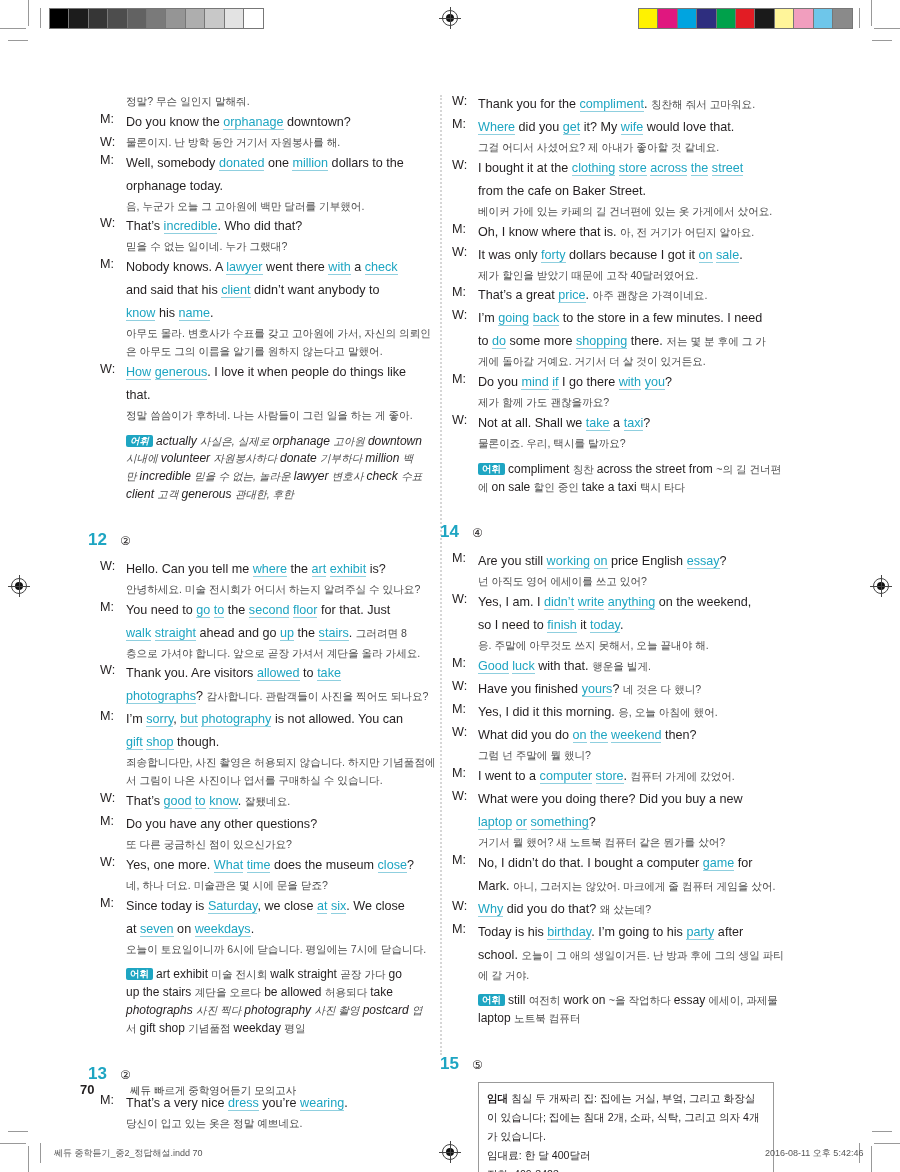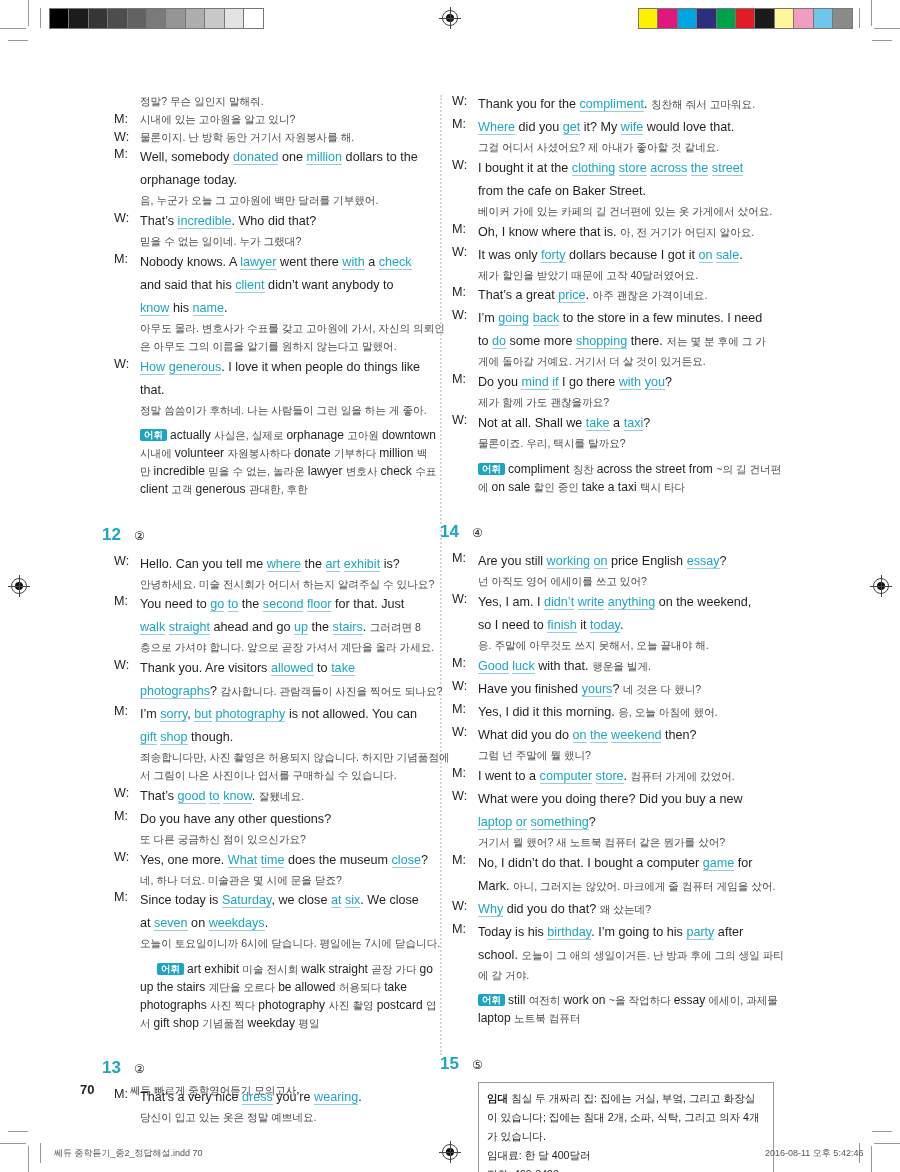--- a/index.html
+++ b/index.html
@@ -14,21 +14,21 @@
 
   .crop { position: absolute; background: #999; }
   .reg { position: absolute; width: 16px; height: 16px; border-radius: 50%; border: 1px solid #444; }
   .reg::before { content: ""; position: absolute; left: 3px; top: 3px; width: 8px; height: 8px; border-radius: 50%; background: #111; }
   .reg::after { content: ""; position: absolute; left: -4px; top: 7px; width: 22px; height: 1px; background: #444; }
   .reg .v { position: absolute; left: 7px; top: -4px; width: 1px; height: 22px; background: #444; }
 
   .divider { position: absolute; left: 440px; top: 95px; width: 0; height: 960px; border-left: 2px dotted #d6d6d6; }
 
   .col { position: absolute; }
-  #left-col { left: 114px; top: 93px; width: 330px; }
+  #left-col { left: 100px; top: 93px; width: 330px; }
   #right-col { left: 452px; top: 93px; width: 340px; }
 
   .line { font-size: 12.6px; line-height: 23px; white-space: nowrap; }
   .ko { font-size: 10.6px; color: #4a4a4a; }
   .turn { display: flex; }
   .spk { width: 26px; flex: none; font-size: 12.6px; line-height: 17.8px; }
   .turn-body { flex: 1; }
   .turn-body .line { white-space: nowrap; }
   .kline { font-size: 10.6px; line-height: 17.8px; color: #4a4a4a; white-space: nowrap; }
   .hl { color: #1ea5c2; border-bottom: 1px solid #8fcfdf; padding-bottom: 0px; }
@@ -111,21 +111,21 @@
   </div>
 
 <div class="divider"></div>
 
 <div id="left-col" class="col">
   <div id="q11-lines" style="margin-left: 0px;">
       <div class="kline" style="padding-left: 26px;">정말? 무슨 일인지 말해줘.</div>
       <div class="turn">
         <div class="spk">M:</div>
         <div class="turn-body">
-          <div class="kline">시내에 있는 고아원을 알고 있니?</div>
+          <div class="line"><span>Do you know the </span><span class="hl">orphanage</span><span> downtown?</span></div>
         </div>
       </div>
       <div class="turn">
         <div class="spk">W:</div>
         <div class="turn-body">
           <div class="kline">물론이지. 난 방학 동안 거기서 자원봉사를 해.</div>
         </div>
       </div>
       <div class="turn">
         <div class="spk">M:</div>
@@ -154,21 +154,21 @@
       </div>
       <div class="turn">
         <div class="spk">W:</div>
         <div class="turn-body">
           <div class="line"><span class="hl">How</span><span> </span><span class="hl">generous</span><span>. I love it when people do things like</span></div>
           <div class="line"><span>that.</span></div>
           <div class="kline">정말 씀씀이가 후하네. 나는 사람들이 그런 일을 하는 게 좋아.</div>
         </div>
       </div>
     </div>
-  <div id="q11-vocab" class="vocab" style="padding-left: 26px;">
+  <div id="q11-vocab" class="vocab" style="padding-left: 26px; font-style: italic;">
       <div style="white-space: nowrap;"><span class="badge">어휘</span><span>actually </span><span class="ko-s">사실은, 실제로 </span><span>orphanage </span><span class="ko-s">고아원 </span><span>downtown</span></div>
       <div style="white-space: nowrap;"><span class="ko-s">시내에 </span><span>volunteer </span><span class="ko-s">자원봉사하다 </span><span>donate </span><span class="ko-s">기부하다 </span><span>million </span><span class="ko-s">백</span></div>
       <div style="white-space: nowrap;"><span class="ko-s">만 </span><span>incredible </span><span class="ko-s">믿을 수 없는, 놀라운 </span><span>lawyer </span><span class="ko-s">변호사 </span><span>check </span><span class="ko-s">수표</span></div>
       <div style="white-space: nowrap;"><span>client </span><span class="ko-s">고객 </span><span>generous </span><span class="ko-s">관대한, 후한</span></div>
     </div>
 
   <div class="qhead">
     <span class="qnum">12</span>
     <span class="qans">②</span>
   </div>
@@ -227,23 +227,23 @@
       <div class="turn">
         <div class="spk">M:</div>
         <div class="turn-body">
           <div class="line"><span>Since today is </span><span class="hl">Saturday</span><span>, we close </span><span class="hl">at</span><span> </span><span class="hl">six</span><span>. We close</span></div>
           <div class="line"><span>at </span><span class="hl">seven</span><span> on </span><span class="hl">weekdays</span><span>.</span></div>
           <div class="kline">오늘이 토요일이니까 6시에 닫습니다. 평일에는 7시에 닫습니다.</div>
         </div>
       </div>
     </div>
   <div id="q12-vocab" class="vocab" style="padding-left: 26px;">
-      <div style="white-space: nowrap; margin-left: 17px;"><span class="badge">어휘</span><span>art exhibit </span><span class="ko-s">미술 전시회 </span><span>walk straight </span><span class="ko-s">곧장 가다 </span><span>go</span></div>
+      <div style="white-space: nowrap;"><span class="badge">어휘</span><span>art exhibit </span><span class="ko-s">미술 전시회 </span><span>walk straight </span><span class="ko-s">곧장 가다 </span><span>go</span></div>
       <div style="white-space: nowrap;"><span>up the stairs </span><span class="ko-s">계단을 오르다 </span><span>be allowed </span><span class="ko-s">허용되다 </span><span>take</span></div>
-      <div style="white-space: nowrap;"><span>photographs </span><span class="ko-s">사진 찍다 </span><span>photography </span><span class="ko-s">사진 촬영 </span><span>postcard </span><span class="ko-s">엽</span></div>
+      <div style="white-space: nowrap; font-style: italic;"><span>photographs </span><span class="ko-s">사진 찍다 </span><span>photography </span><span class="ko-s">사진 촬영 </span><span>postcard </span><span class="ko-s">엽</span></div>
       <div style="white-space: nowrap;"><span class="ko-s">서 </span><span>gift shop </span><span class="ko-s">기념품점 </span><span>weekday </span><span class="ko-s">평일</span></div>
     </div>
 
   <div class="qhead">
     <span class="qnum">13</span>
     <span class="qans">②</span>
   </div>
   <div id="q13-lines">
       <div class="turn">
         <div class="spk">M:</div>

